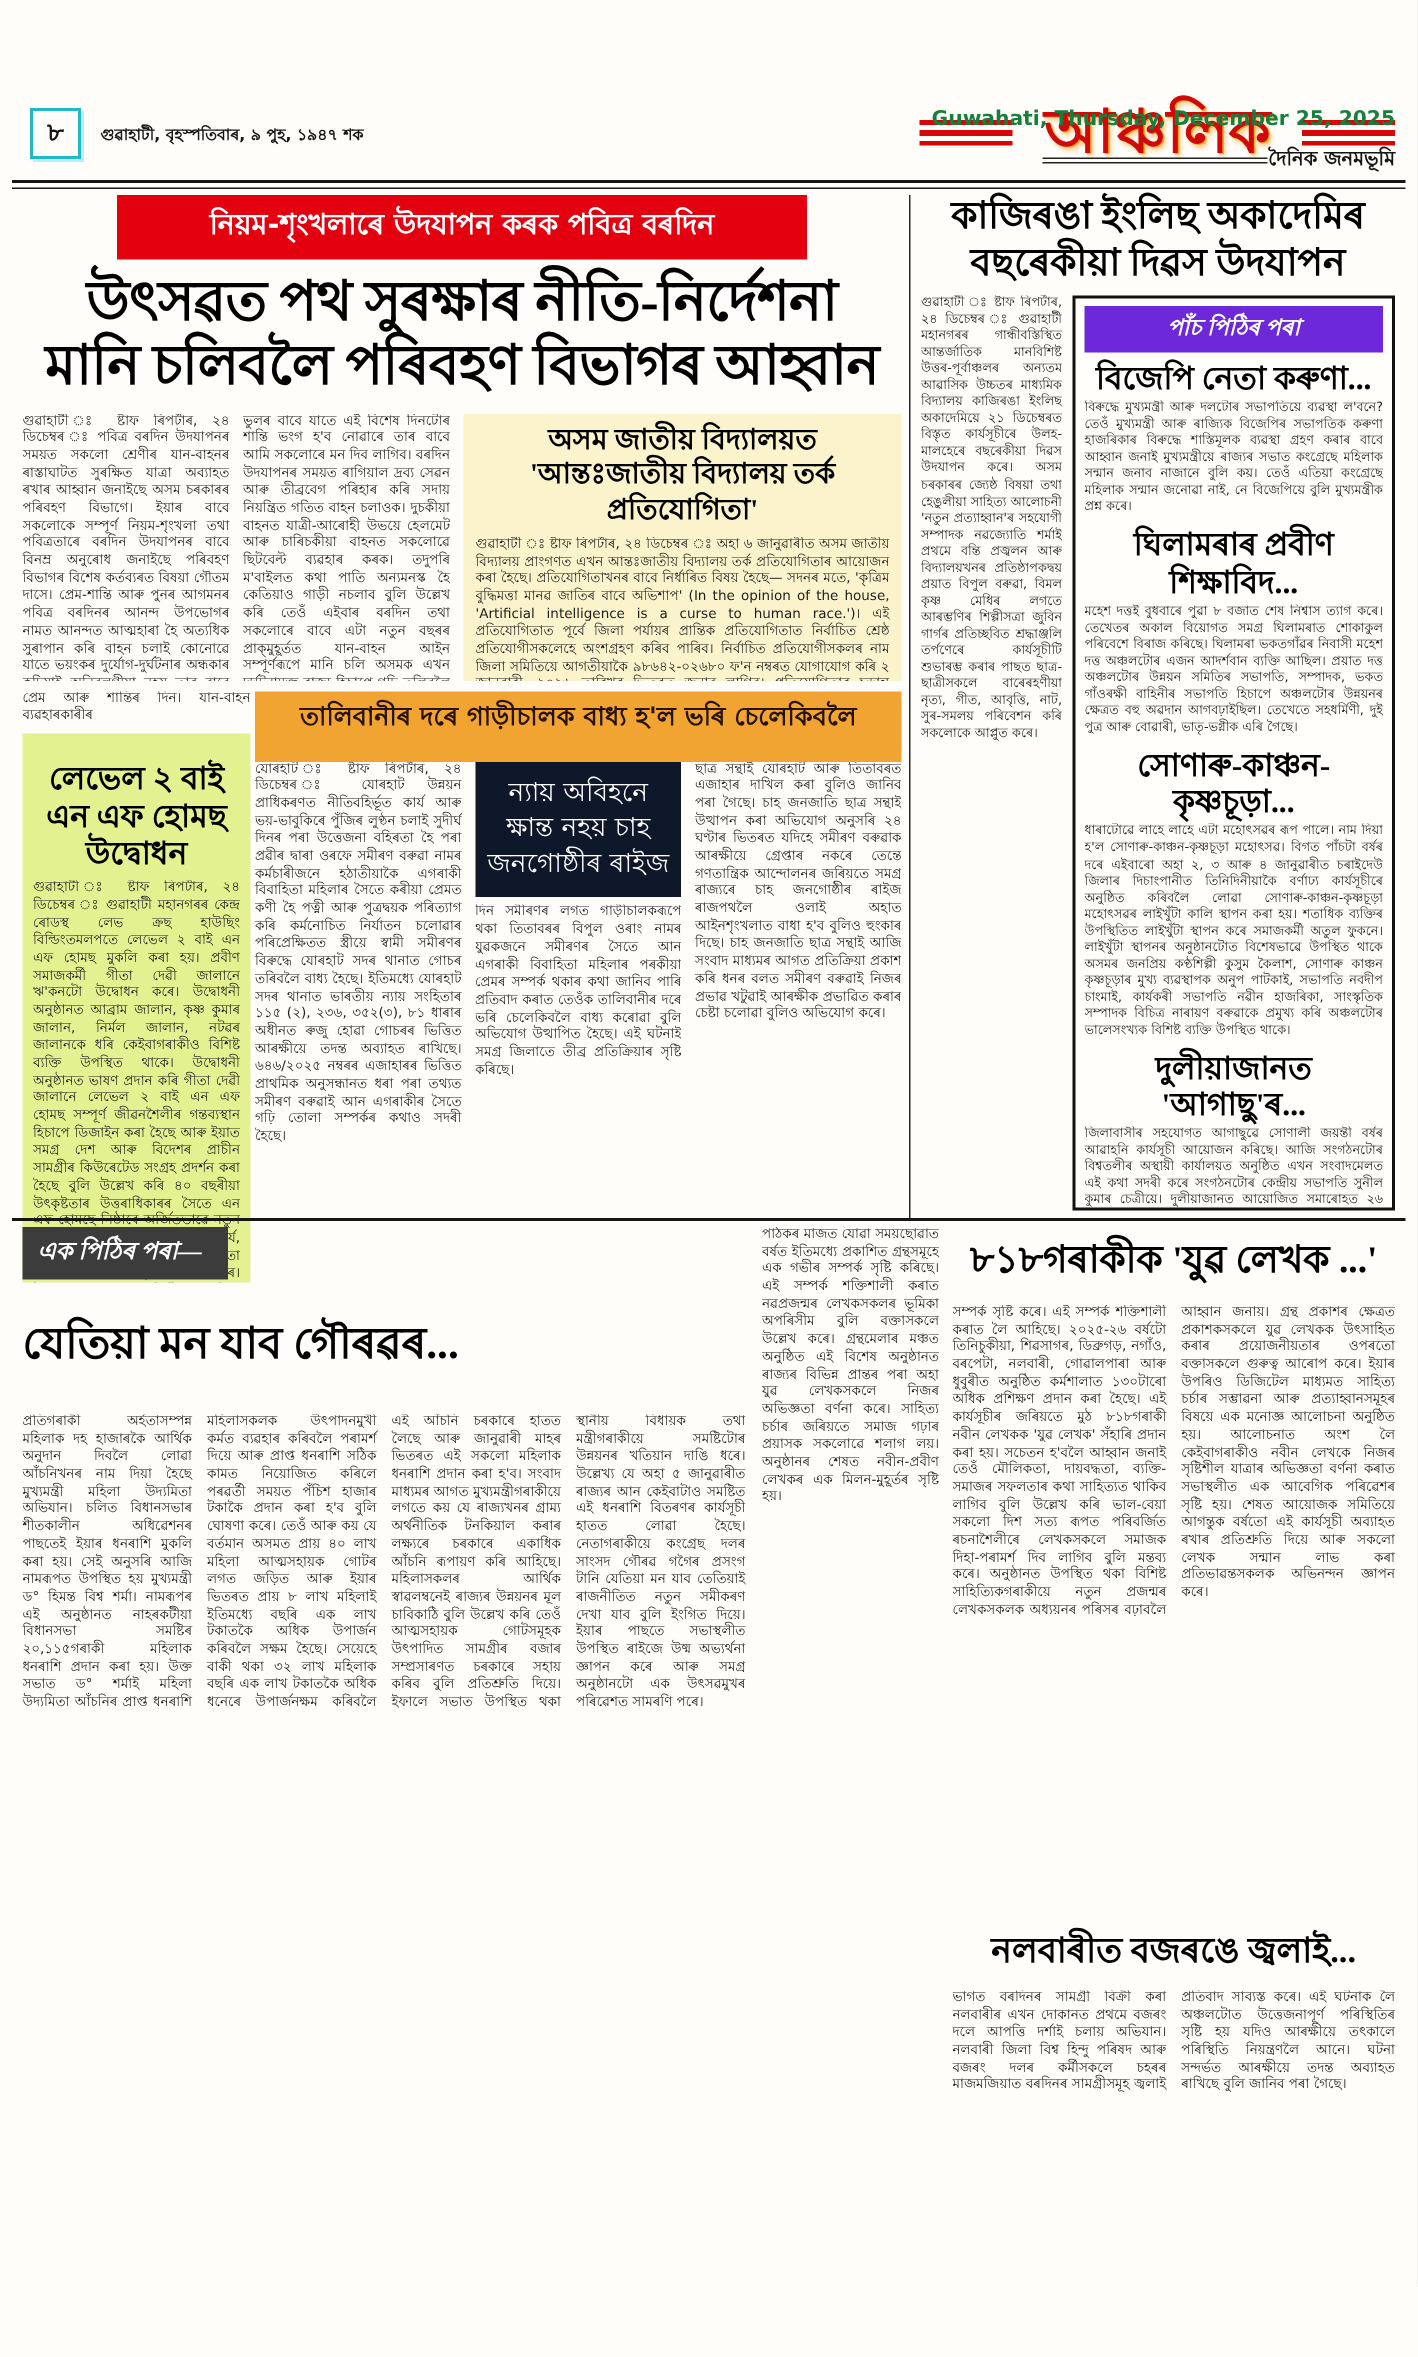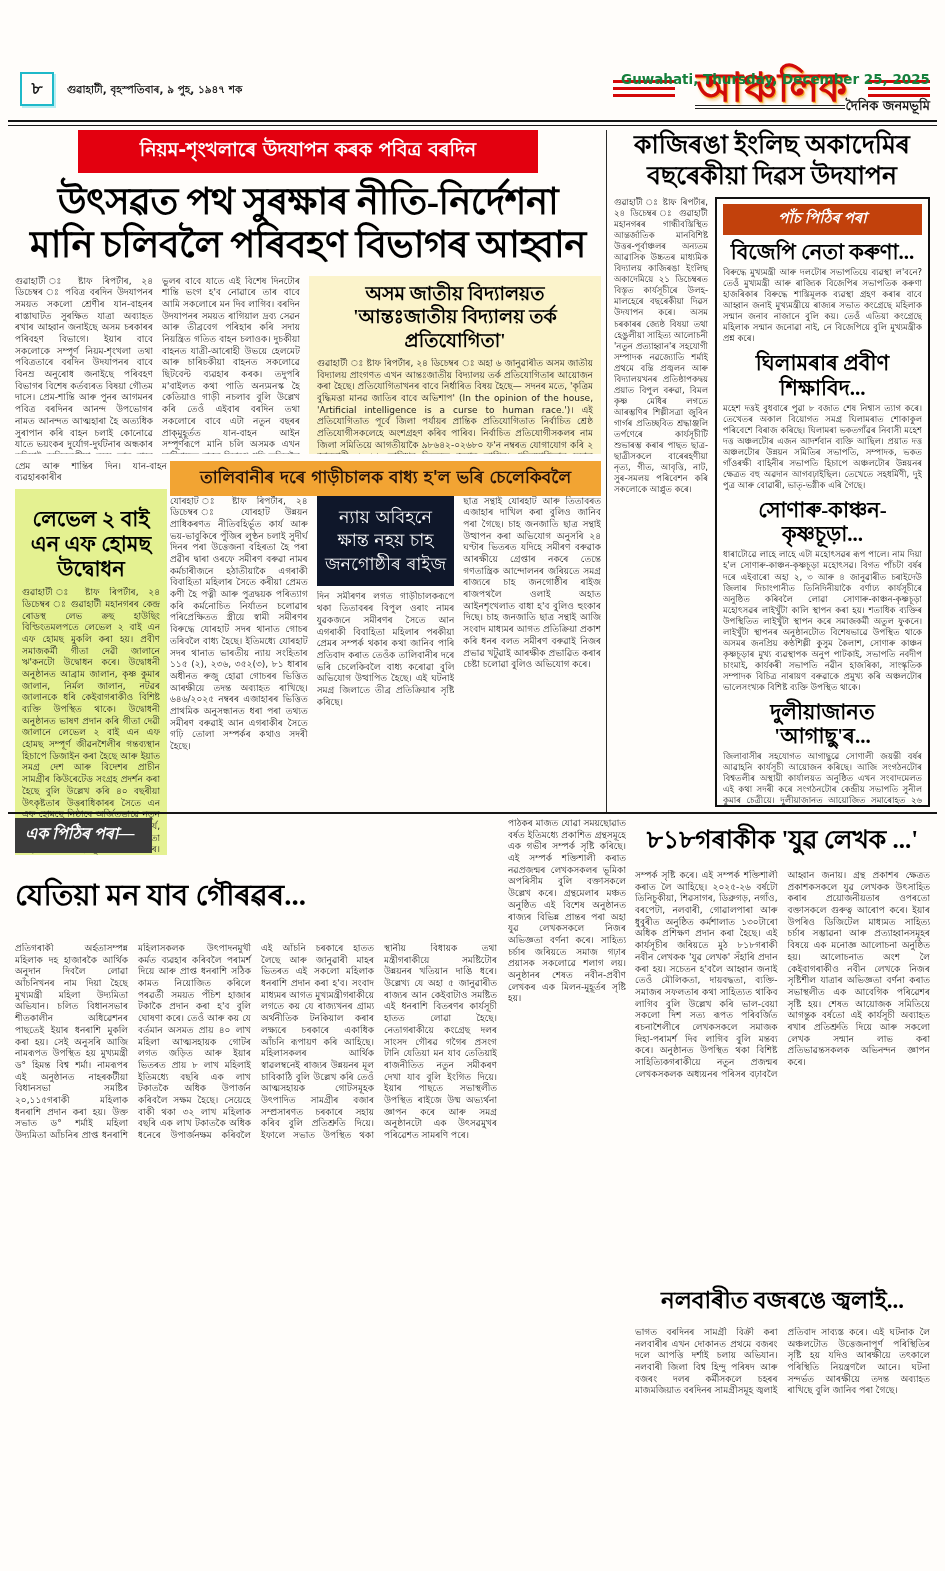--- a/index.html
+++ b/index.html
@@ -46,32 +46,32 @@
 
   .row2 { display:flex; gap:3px; margin-top:7px; height:372px; }
   .green-col { flex:0 0 152px; }
   .lead-cont { font-size:9px; height:24px; margin-bottom:4px; }
   .green-box { background:#e4f191; padding:18px 7px; height:330px; overflow:hidden; }
   .green-box .gb-head { font-size:21px; line-height:1.2; text-align:center; margin-bottom:5px; }
   .green-box .gb-body { font-size:9px; }
 
   .sameeran { flex:1; display:flex; flex-direction:column; }
   .kicker-orange { background:#f2a433; color:#27130a; font-size:17px; font-weight:bold;
-                   text-align:center; padding:3px 2px 4px 2px; }
+                   text-align:center; padding:3px 2px 16px 2px; }
   .sam-headline { font-size:26px; line-height:1.22; text-align:center; margin:6px 0 7px 0; }
   .sam-cols { display:flex; gap:9px; flex:1; overflow:hidden; }
   .sam-col { flex:1; font-size:9px; }
   .red-box { background:#0f172a; color:#fff; font-size:17.5px; font-weight:normal; line-height:1.35;
              text-align:center; padding:10px 6px; margin-bottom:5px; }
 
   .kz-headline { font-size:25px; line-height:1.22; text-align:center; margin-bottom:6px; }
   .kz-row { display:flex; gap:7px; height:610px; }
   .kz-col { flex:0 0 94px; font-size:8.5px; }
   .p5-box { flex:1; border:2px solid #111; padding:5px 6px; overflow:hidden; background:#fffefb; }
-  .p5-bar { background:#c2410c; color:#fff; font-style:italic; font-size:15px; text-align:center;
+  .p5-bar { background:#6d28d9; color:#fff; font-style:italic; font-size:15px; text-align:center;
             padding:2px 4px 4px 4px; margin-bottom:5px; font-family:"Liberation Serif",serif; font-weight:bold; }
   .p5-art { margin-bottom:7px; }
   .p5-head { font-size:21px; line-height:1.15; text-align:center; margin-bottom:3px; }
   .p5-body { font-size:8.5px; }
 
   
   .bottom-rule { position:absolute; left:8px; right:8px; top:812px; border-top:2.5px solid #161616; }
   .bottom { position:absolute; left:15px; right:15px; top:818px; height:747px; display:flex; gap:11px; }
   .bot-left { flex:0 0 482px; display:flex; flex-direction:column;gap:14px; }
   .bot-bar { align-self:flex-start; background:#3c3c3c; color:#fff; font-style:italic; font-weight:bold;

